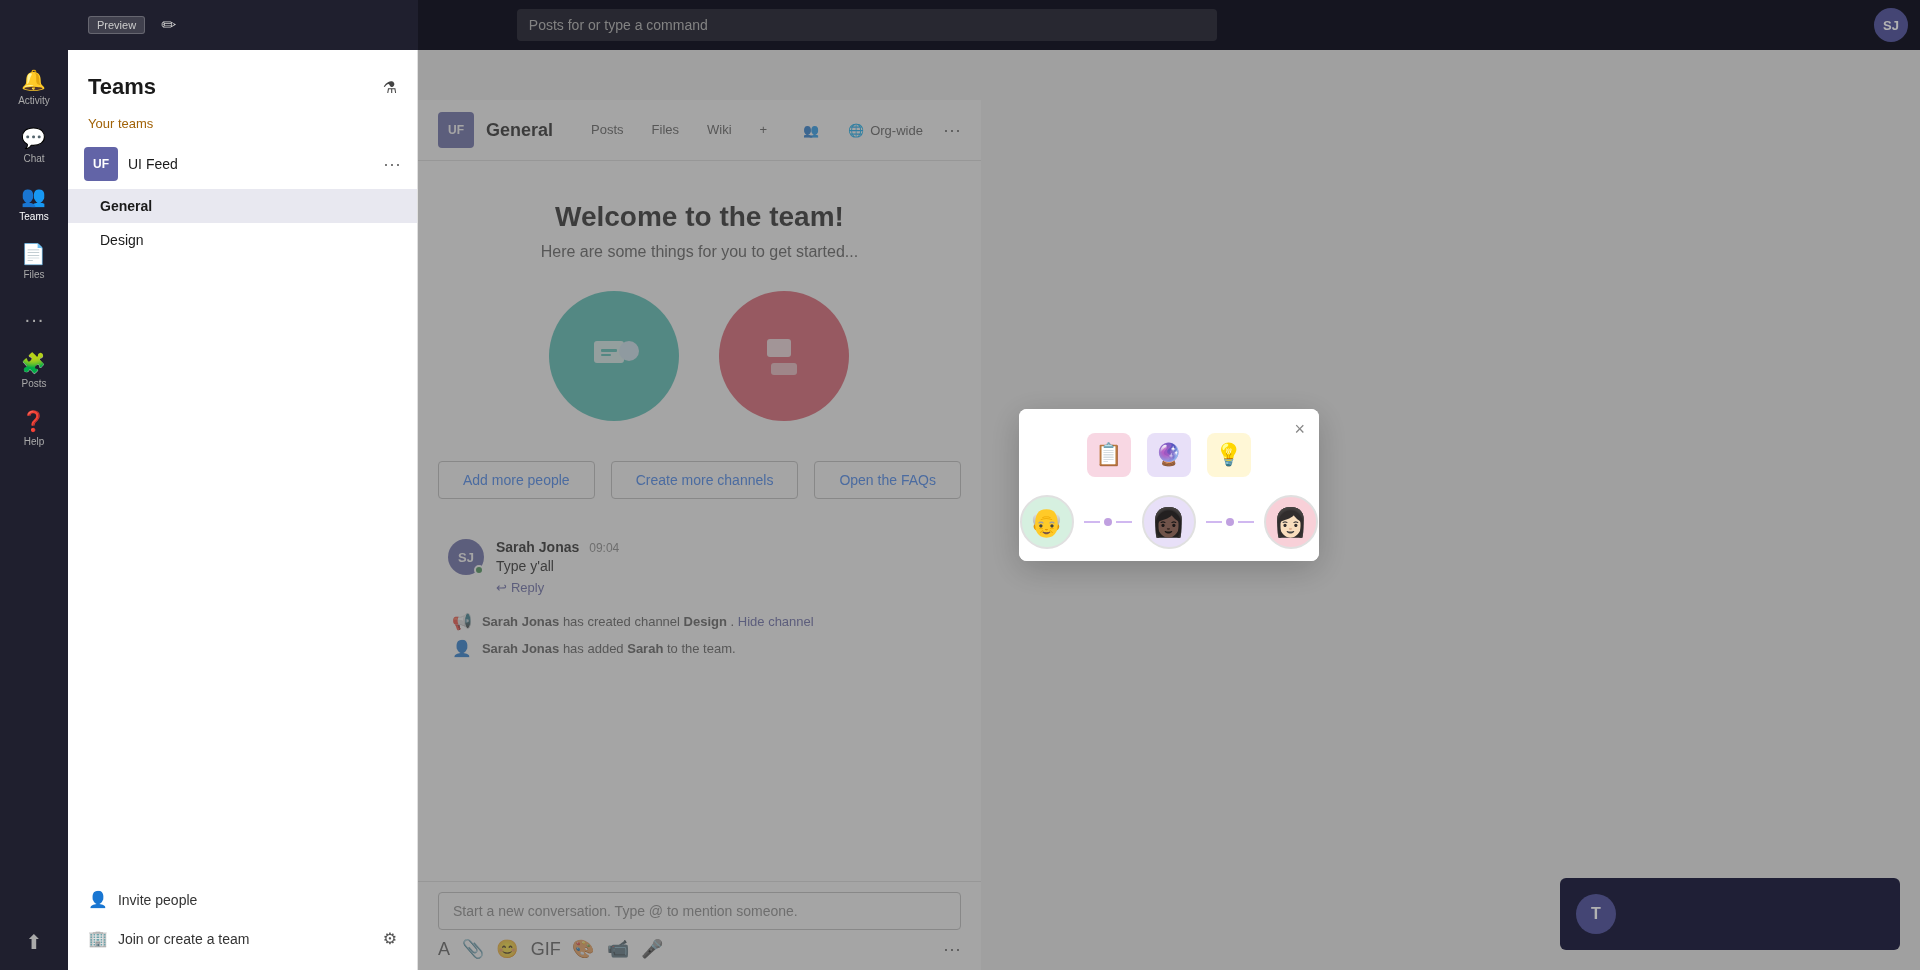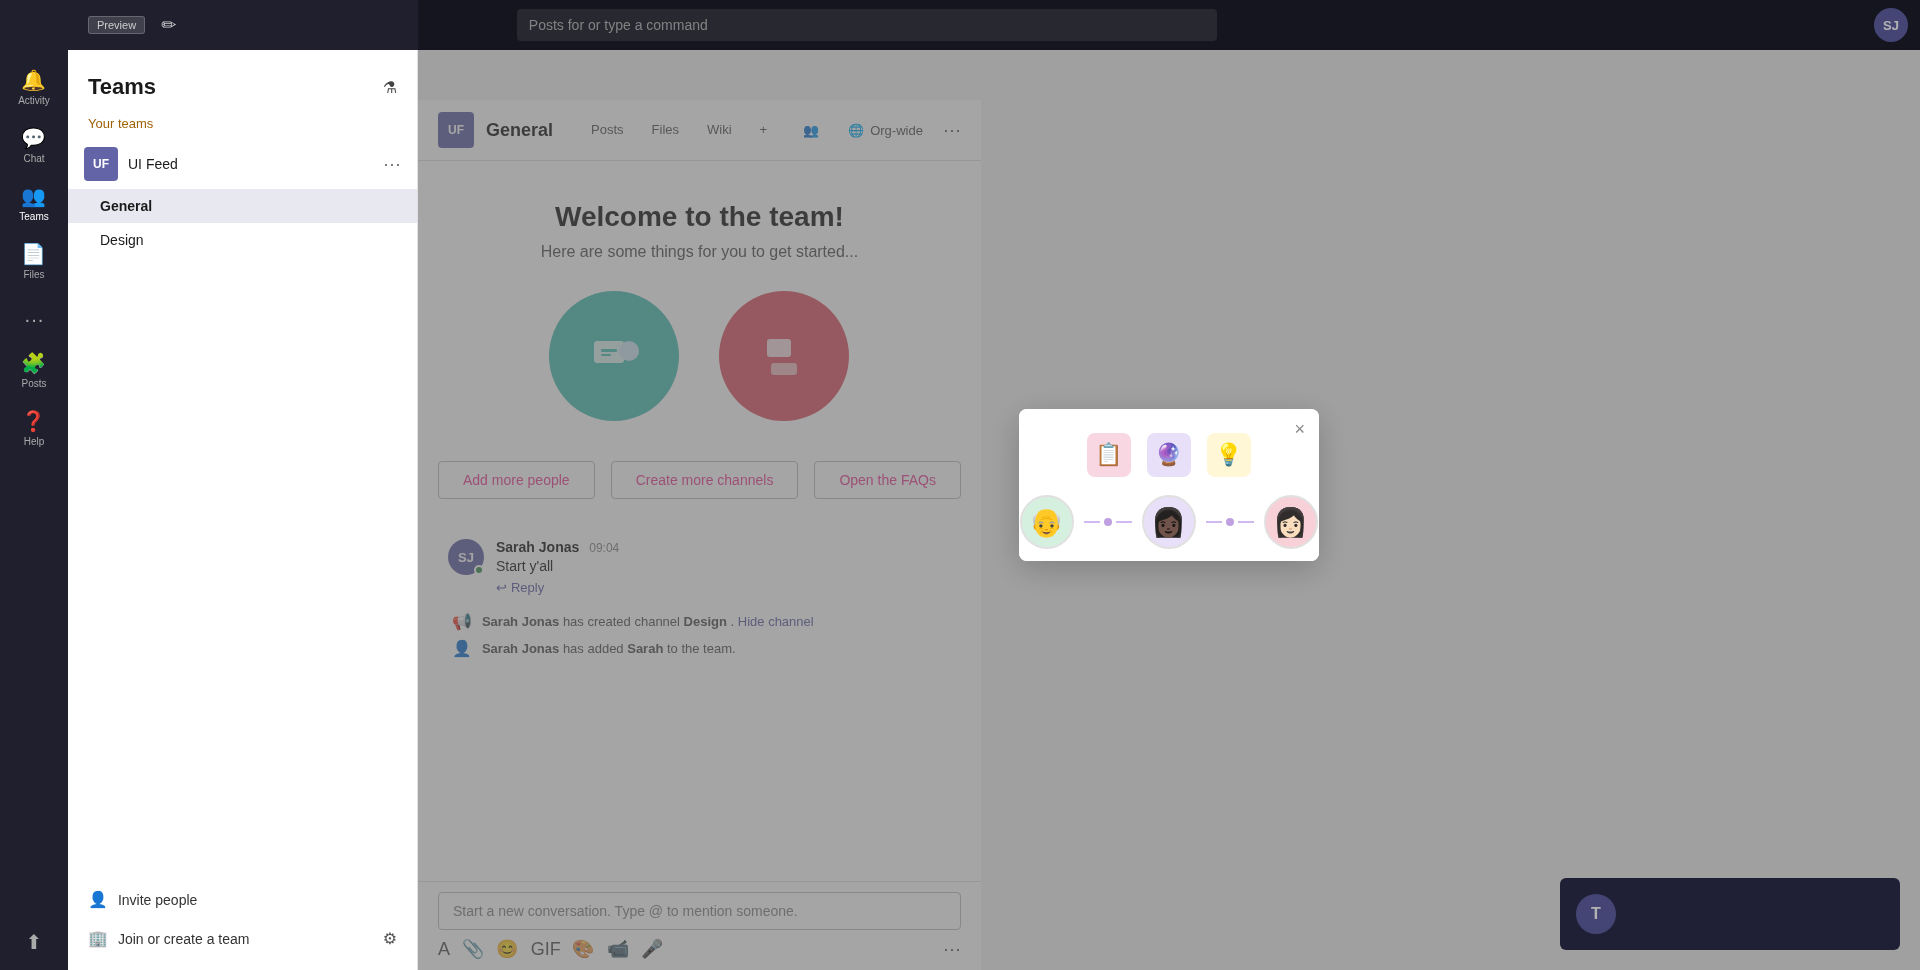--- a/index.html
+++ b/index.html
@@ -211,21 +211,21 @@
     }
     .circle-teal { background: #4dc0b5; }
     .circle-red { background: #e05a6a; }
 
     .action-btn {
       padding: 10px 24px;
       border: 1px solid #c0c0c0;
       background: #fff;
       border-radius: 4px;
       font-size: 14px;
-      color: #ec4899;
+      color: #3b82f6;
       cursor: pointer;
       font-weight: 500;
     }
 
     
     .chat-area {
       flex: 1;
       background: #fff;
       padding: 20px 30px;
       overflow-y: auto;
@@ -556,21 +556,21 @@
       <div class="chat-message">
         <div class="chat-avatar">
           <span>SJ</span>
           <div class="online-dot"></div>
         </div>
         <div class="chat-body">
           <div class="chat-meta">
             <span class="chat-name">Sarah Jonas</span>
             <span class="chat-time">09:04</span>
           </div>
-          <div class="chat-text">Start y'all</div>
+          <div class="chat-text">Type y'all</div>
           <div class="reply-btn">
             <span>↩</span>
             <span>Reply</span>
           </div>
         </div>
       </div>
 
       <div class="system-msg">
         <span class="system-icon">📢</span>
         <span>

